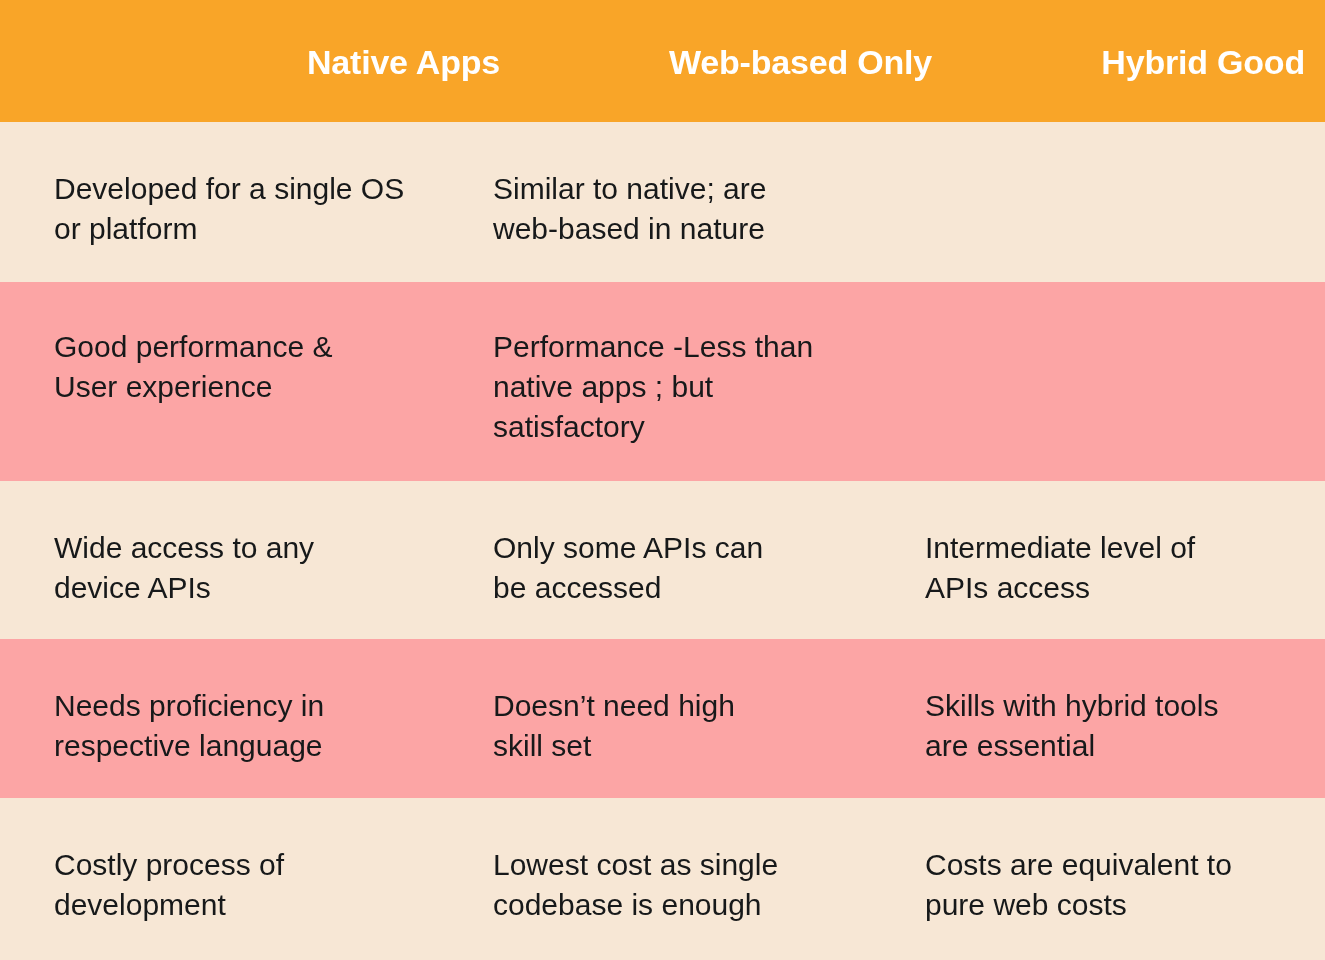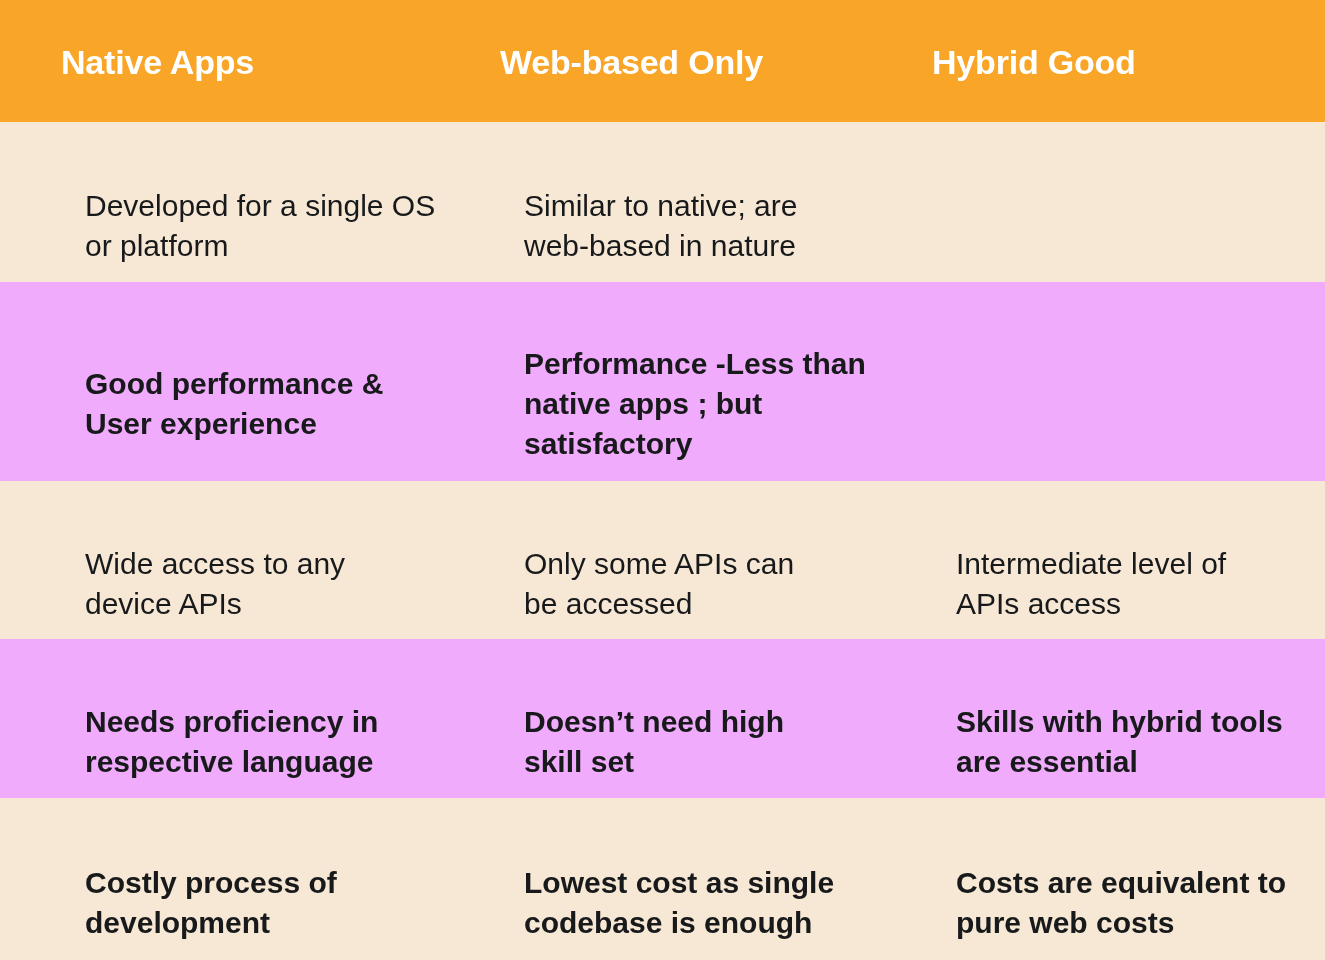--- a/index.html
+++ b/index.html
@@ -25,20 +25,21 @@
 
   
   .table-header {
     flex: 0 0 122px;
     background: #F9A528;
     display: flex;
     align-items: center;
     box-sizing: border-box;
     padding-left: 61px;
     padding-right: 20px;
+    text-align: right;
   }
   .header-cell {
     color: #FFFFFF;
     font-weight: bold;
     font-size: 34px;
     line-height: 1.1;
     letter-spacing: -0.2px;
     white-space: nowrap;
     box-sizing: border-box;
     padding-top: 4px;
@@ -49,32 +50,32 @@
 
   
   .table-body {
     flex: 1 1 auto;
     display: flex;
     flex-direction: column;
   }
   .table-row {
     display: flex;
     box-sizing: border-box;
-    padding-left: 85px;
+    padding-left: 54px;
     padding-right: 20px;
-    align-items: center;
+    align-items: flex-start;
   }
   .row-dark  { background: #F7E7D5; }
-  .row-light { background: #f0abfc; font-weight: bold; }
+  .row-light { background: #fca5a5; }
 
   .row-h-160 { flex: 0 0 160px; }
   .row-h-199 { flex: 0 0 199px; }
   .row-h-158 { flex: 0 0 158px; }
   .row-h-159 { flex: 0 0 159px; }
-  .row-h-162 { flex: 0 0 162px; font-weight: bold; }
+  .row-h-162 { flex: 0 0 162px; }
 
   .body-cell {
     color: #17191A;
     font-size: 30px;
     line-height: 40px;
     box-sizing: border-box;
     padding-top: 47px;
     padding-right: 14px;
     white-space: pre-line;
   }

